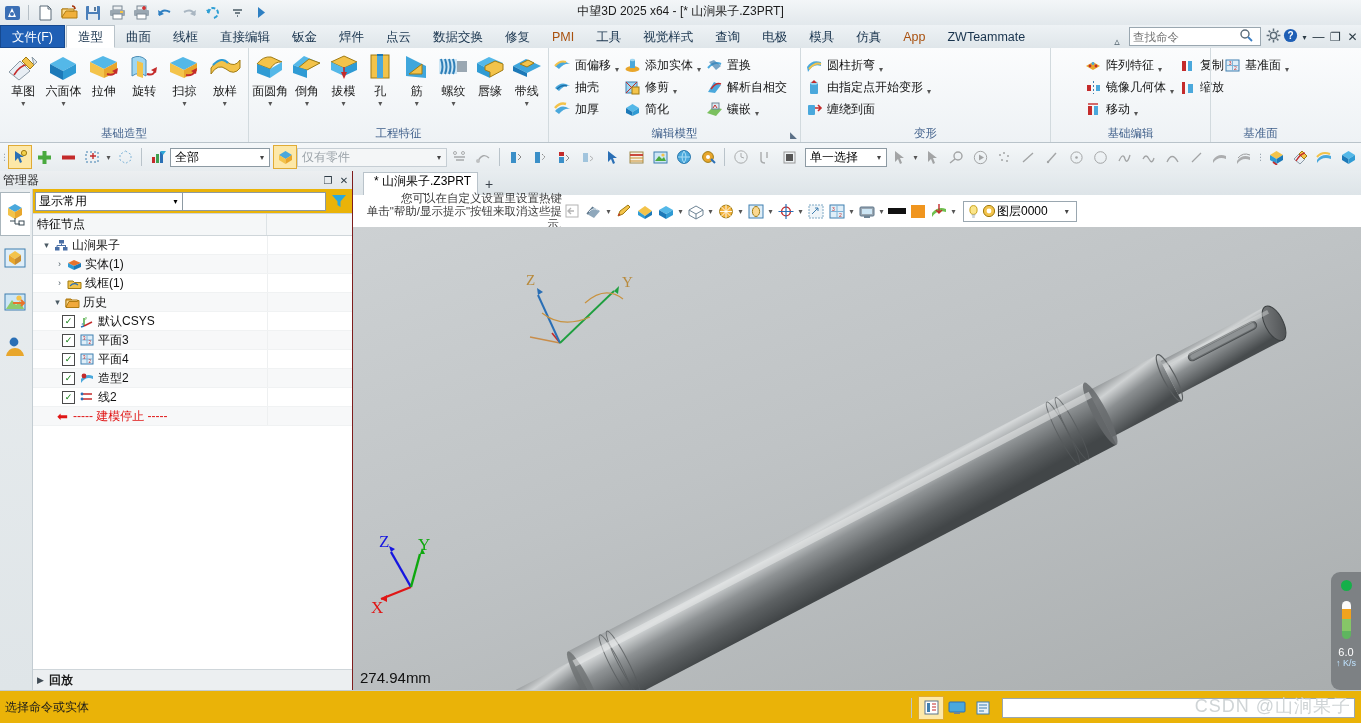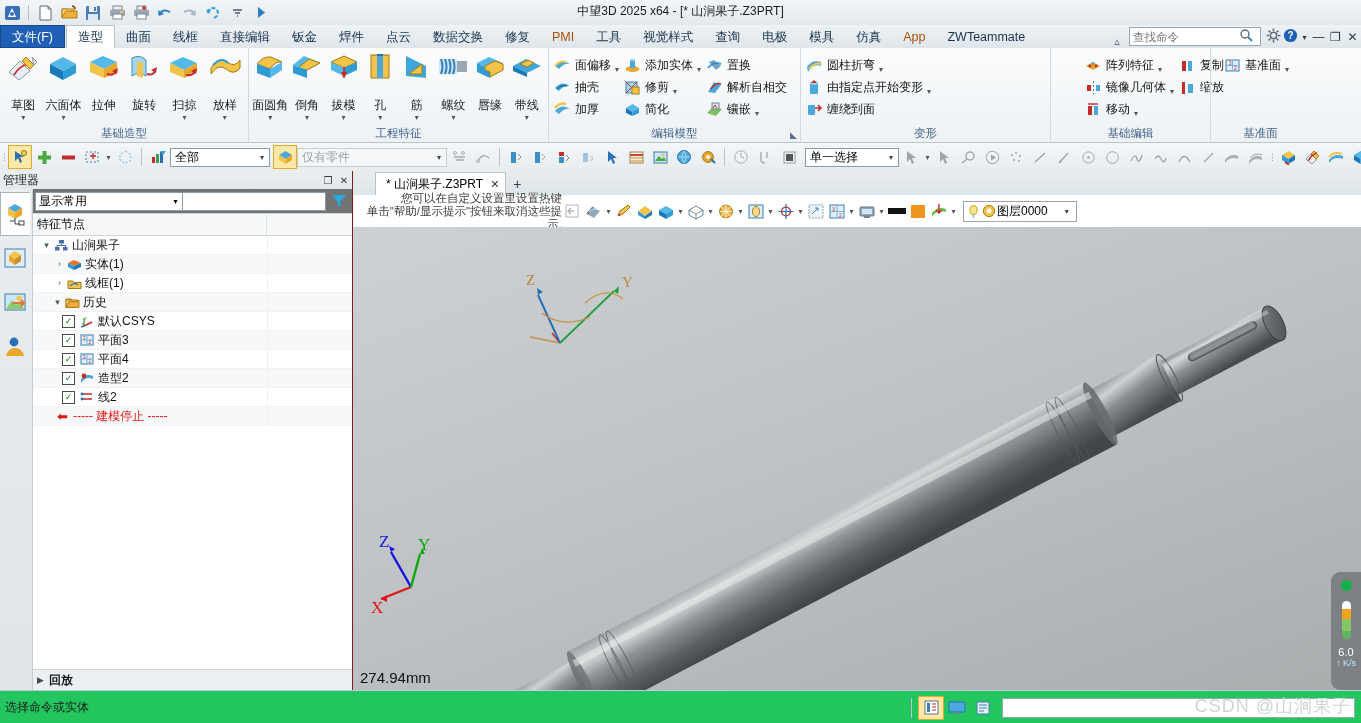--- a/index.html
+++ b/index.html
@@ -74,21 +74,21 @@
     position:absolute;bottom:1px;left:0;width:100%;text-align:center;
     font-size:11.5px;color:#3f5f8a;
   }
   .rgbody{display:flex;height:72px;}
 
   .bigbtn{
     width:42px;display:flex;flex-direction:column;align-items:center;
     padding-top:2px;cursor:default;
   }
   .bigbtn .gi{width:34px;height:30px;display:block;}
-  .bigbtn .lb{font-size:12px;margin-top:15px;color:#1a1a1a;white-space:nowrap;}
+  .bigbtn .lb{font-size:12px;margin-top:1px;color:#1a1a1a;white-space:nowrap;}
   .bigbtn .ar{font-size:8px;color:#555;line-height:7px;height:8px;}
 
   .colgroup{display:flex;flex-direction:column;justify-content:flex-start;padding-top:2px;}
   .smbtn{
     display:flex;align-items:flex-end;height:22px;padding:0 3px 0 2px;cursor:default;white-space:nowrap;
   }
   .smbtn .si{width:17px;height:17px;margin-right:4px;flex:none;}
   .smbtn .lb{font-size:12px;color:#141414;}
   .smbtn .ar{font-size:8px;color:#555;margin-left:4px;}
   .dlgopen{position:absolute;right:3px;bottom:2px;font-size:9px;color:#5a6f86;}
@@ -127,21 +127,21 @@
   .mgr-title .ib{width:16px;text-align:center;color:#2d3b45;font-size:10px;}
   .mgr-body{position:absolute;left:0;top:18px;width:352px;height:501px;display:flex;}
   .mgr-rail{
     width:32px;background:linear-gradient(#e9edef,#dfe5e8);
     border-right:1px solid #c3ccd2;padding-top:3px;
   }
   .rail-btn{width:30px;height:44px;display:flex;align-items:center;justify-content:center;}
   .rail-btn.sel{background:#fff;border:1px solid #aab6bd;border-right:none;box-sizing:border-box;}
   .mgr-main{flex:1;display:flex;flex-direction:column;background:#fff;}
   .mgr-filter{
-    height:24px;display:flex;align-items:center;background:#737373;
+    height:24px;display:flex;align-items:center;background:#eab308;
     border-bottom:1px solid #cfd6da;padding:0 2px;
   }
   .f-combo{
     width:148px;height:19px;border:1px solid #8d9aa3;background:#fff;
     display:flex;align-items:center;font-size:12px;padding-left:3px;box-sizing:border-box;
   }
   .f-combo .cv{flex:1;}
   .f-combo .cd{width:13px;text-align:center;font-size:8px;}
   .f-text{
     flex:1;height:19px;border:1px solid #8d9aa3;border-left:none;background:#fff;
@@ -178,21 +178,21 @@
 
   
   .docstrip{
     position:absolute;left:353px;top:171px;width:1008px;height:24px;
     background:linear-gradient(#e8edf0,#dde4e8);
     display:flex;align-items:flex-end;
   }
   .doctab{
     height:23px;background:#fff;border:1px solid #b9c3ca;border-bottom:none;
     display:flex;align-items:center;padding:0 6px 0 10px;font-size:12px;
-    box-sizing:border-box;margin-left:22px;
+    box-sizing:border-box;margin-left:10px;flex-direction:column;
   }
   .doctab .x{margin-left:7px;font-size:11px;color:#333;}
   .docplus{width:22px;text-align:center;font-size:14px;color:#39414a;padding-bottom:3px;}
 
   
   .viewbar{
     position:absolute;left:353px;top:195px;width:1008px;height:32px;
     background:#fff;display:flex;align-items:center;
   }
   .hint{
@@ -212,21 +212,21 @@
     background:linear-gradient(160deg,#cdd1d3 0%,#bfc3c5 45%,#a9adae 100%);
     overflow:hidden;
   }
   .dimlabel{
     position:absolute;left:7px;bottom:4px;font-size:15px;color:#111;
   }
 
   
   .statusbar{
     position:absolute;left:0;top:690px;width:1361px;height:33px;
-    background:#22c55e;border-top:1px solid #c3ccd2;display:flex;align-items:center;
+    background:#eab308;border-top:1px solid #c3ccd2;display:flex;align-items:center;
   }
   .status-text{font-size:12px;color:#1b1b1b;padding-left:5px;width:900px;}
   .sb-sep{width:1px;height:20px;background:#b9c3ca;margin:0 6px;}
   .sb-btn{width:26px;height:24px;display:flex;align-items:center;justify-content:center;}
   .sb-btn.sel{background:#fde8a8;border:1px solid #e0ab35;box-sizing:border-box;}
   .sb-input{
     flex:1;height:20px;background:#fff;border:1px solid #9aa7b0;margin:0 6px 0 6px;box-sizing:border-box;
   }
   .watermark{
     position:absolute;right:10px;top:694px;font-size:18px;color:#cfd4d6;
@@ -885,21 +885,21 @@
           <path d="M4 3 v8 q0 3 4 3" fill="none" stroke="#666" stroke-width="1.4"></path>
           <path d="M10 3 v6" fill="none" stroke="#666" stroke-width="1.4"></path>
         </svg>
     </div>
     <div class="tb-btn">
       <svg width="15" height="15" viewBox="0 0 15 15">
           <rect x="2" y="2" width="11" height="11" fill="none" stroke="#999"></rect>
           <rect x="4" y="4" width="7" height="7" fill="#555"></rect>
         </svg>
     </div>
-    <div class="tb-combo" style="width:94px;margin-left:4px;">
+    <div class="tb-combo" style="width:82px;margin-left:4px;">
       <span class="cv">单一选择</span>
       <span class="cd">▾</span>
     </div>
     <div class="tb-btn">
       <svg width="15" height="15" viewBox="0 0 15 15" opacity=".55">
           <path d="M3 1 L3 12 L6 9 L8 14 L10 13 L8 8 L12 8 Z" fill="#666"></path>
         </svg>
     </div>
     <div class="tb-arrow">▾</div>
     <div class="tb-btn">

